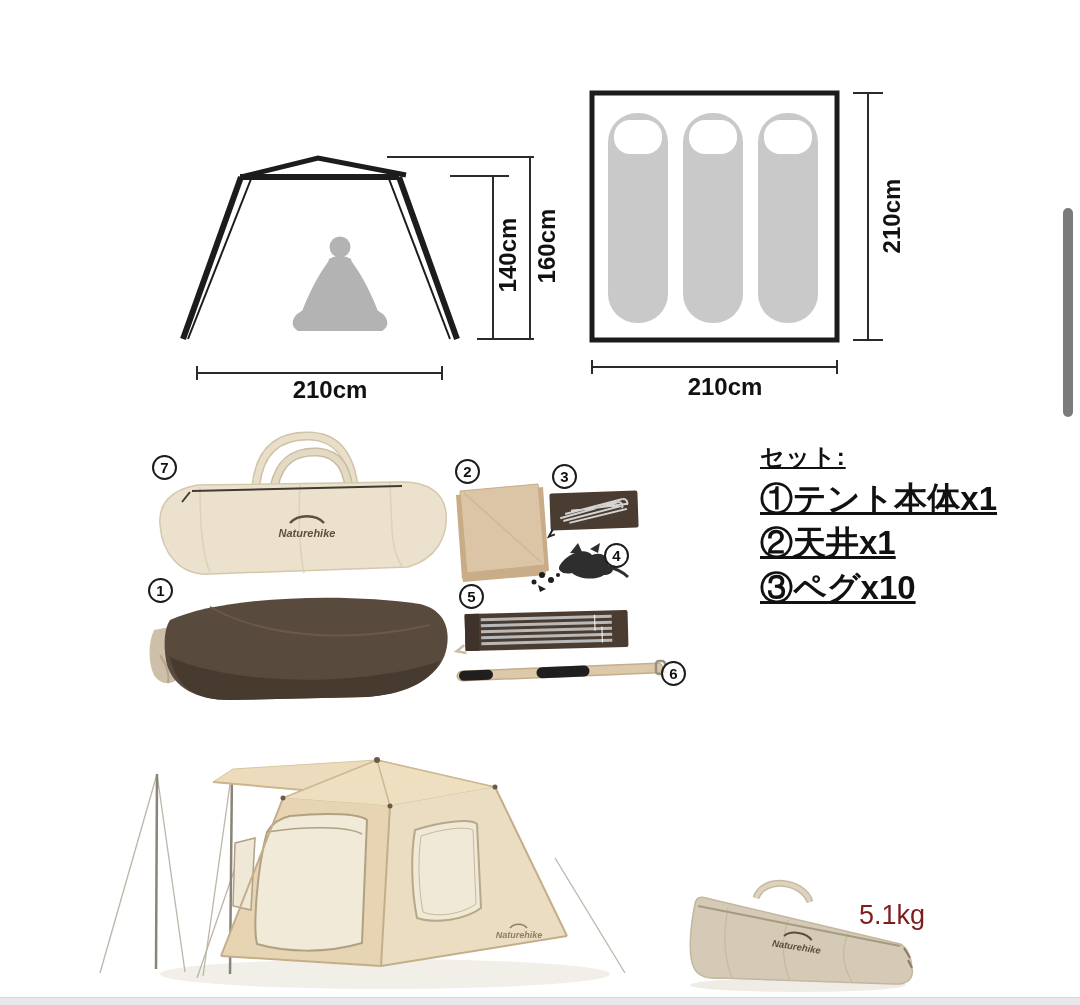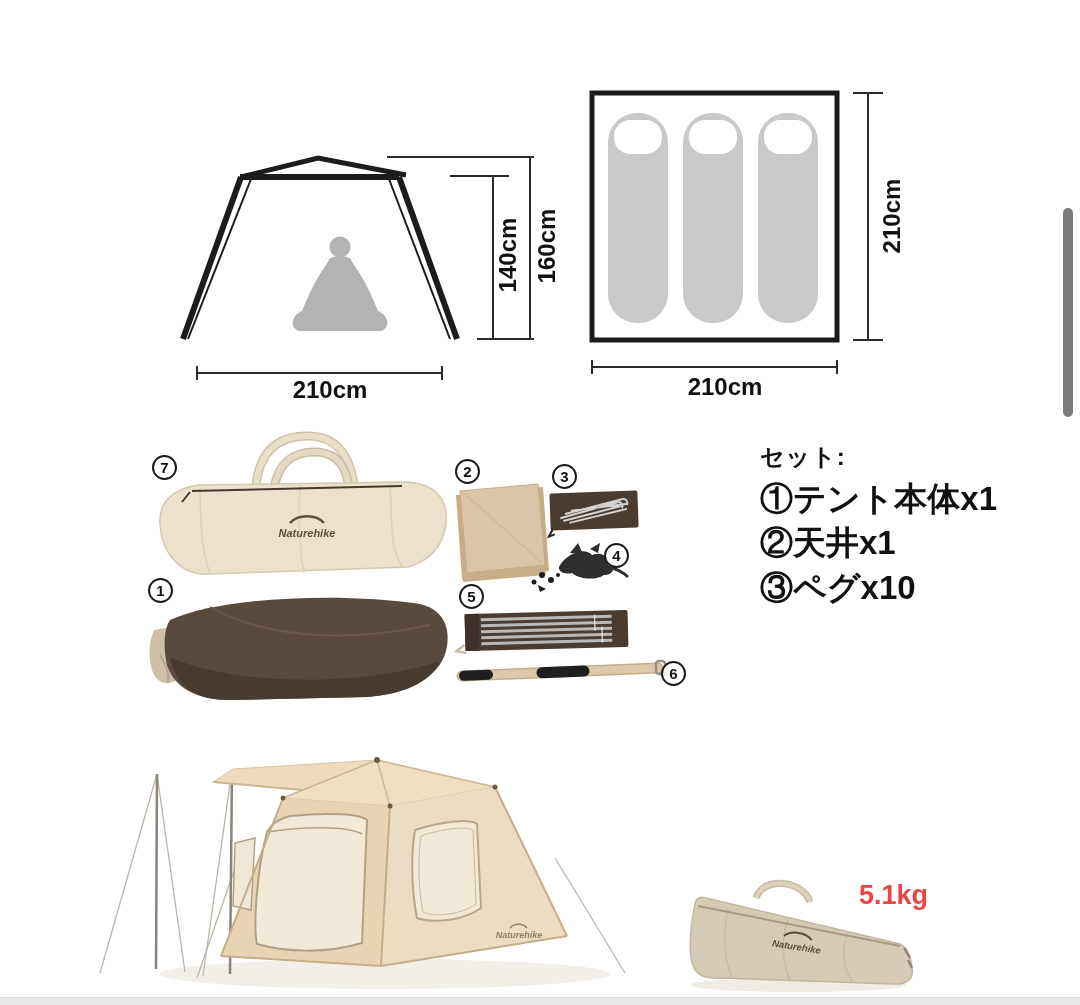--- a/index.html
+++ b/index.html
@@ -6,26 +6,26 @@
   body{font-family:"Liberation Sans", sans-serif;}
   #stage{position:relative;width:1080px;height:1005px;background:#ffffff;overflow:hidden;}
   .abs{position:absolute;}
   
   .badge{
     position:absolute;width:21px;height:21px;border:2px solid #1c1c1c;border-radius:50%;
     background:rgba(255,255,255,.92);color:#111;font-size:15px;font-weight:700;
     display:flex;align-items:center;justify-content:center;line-height:1;
   }
   
-  #set-list{position:absolute;left:760px;top:441px;width:280px;color:#111;}
+  #set-list{position:absolute;left:760px;top:441px;width:280px;color:#111;text-decoration:underline;}
   #set-list .title{font-size:24px;font-weight:700;letter-spacing:1px;}
   #set-list .item{font-size:33px;font-weight:600;height:44.7px;display:flex;align-items:flex-end;white-space:nowrap;}
   #set-list .list{margin-top:4px;}
   
-  #weight-label{position:absolute;left:859px;top:880px;font-size:27px;font-weight:700;color:#ef4444;}
+  #weight-label{position:absolute;left:859px;top:900px;font-size:27px;font-weight:400;color:#7f1d1d;}
   
   #scrollbar{position:absolute;left:1063px;top:208px;width:10px;height:209px;background:#7b7b7b;border-radius:5px;}
   
   #bottom-bar{position:absolute;left:0;top:997px;width:1080px;height:8px;background:#e8e8ea;border-top:1px solid #d7d7d9;}
   svg{display:block;}
   text{font-family:"Liberation Sans", sans-serif;}
 </style>
 </head>
 <body>
 

